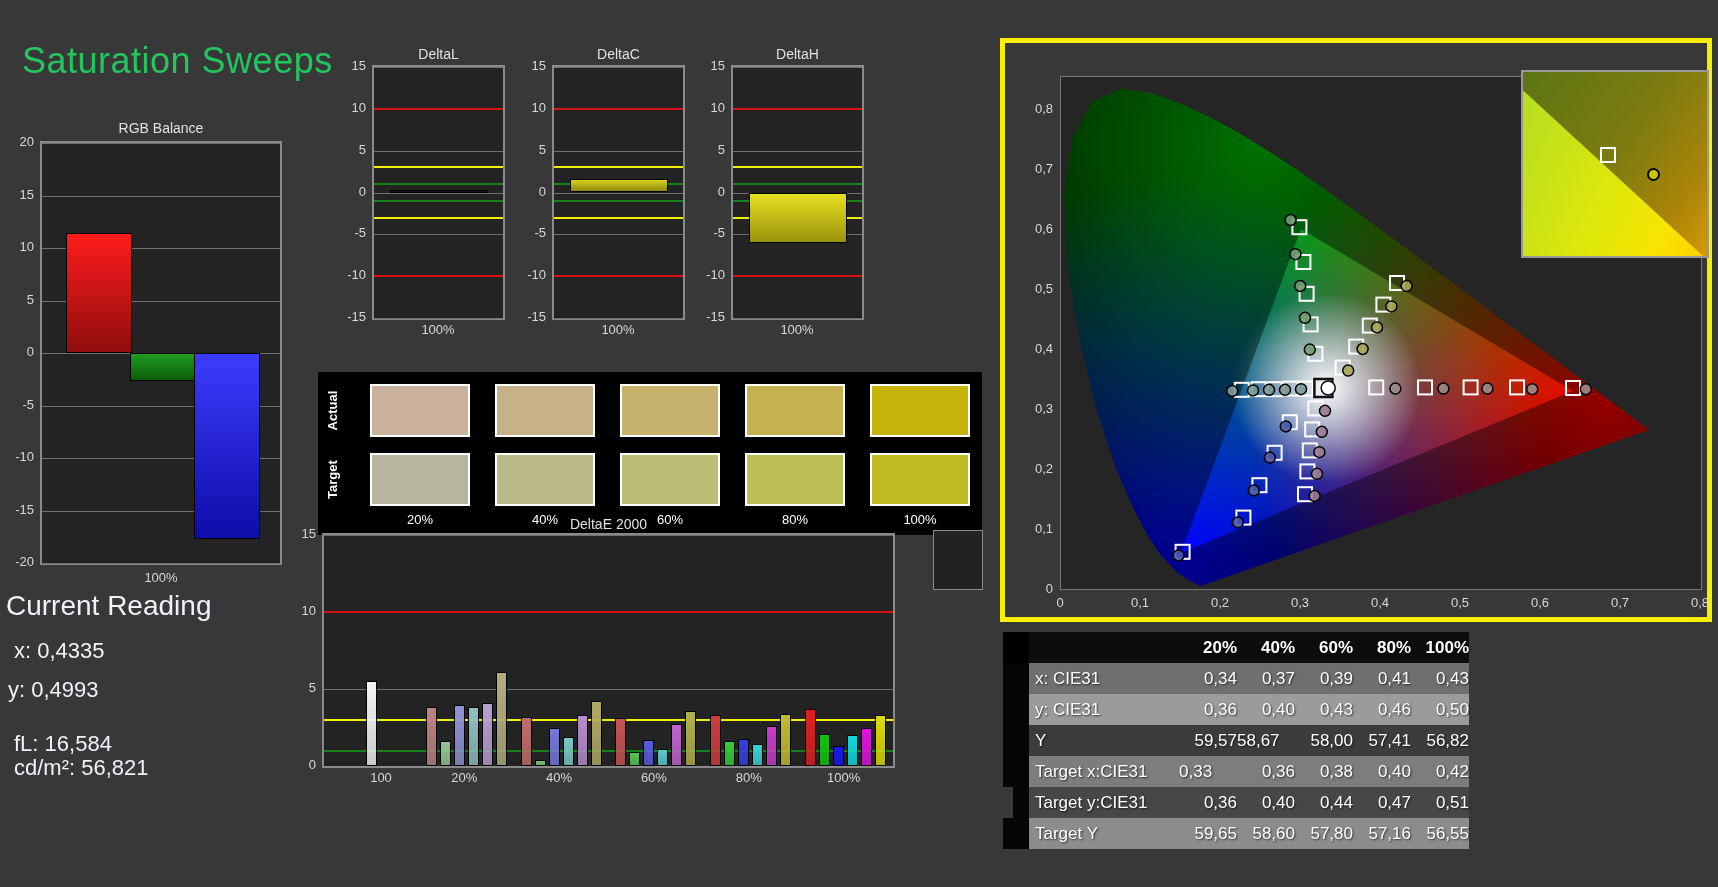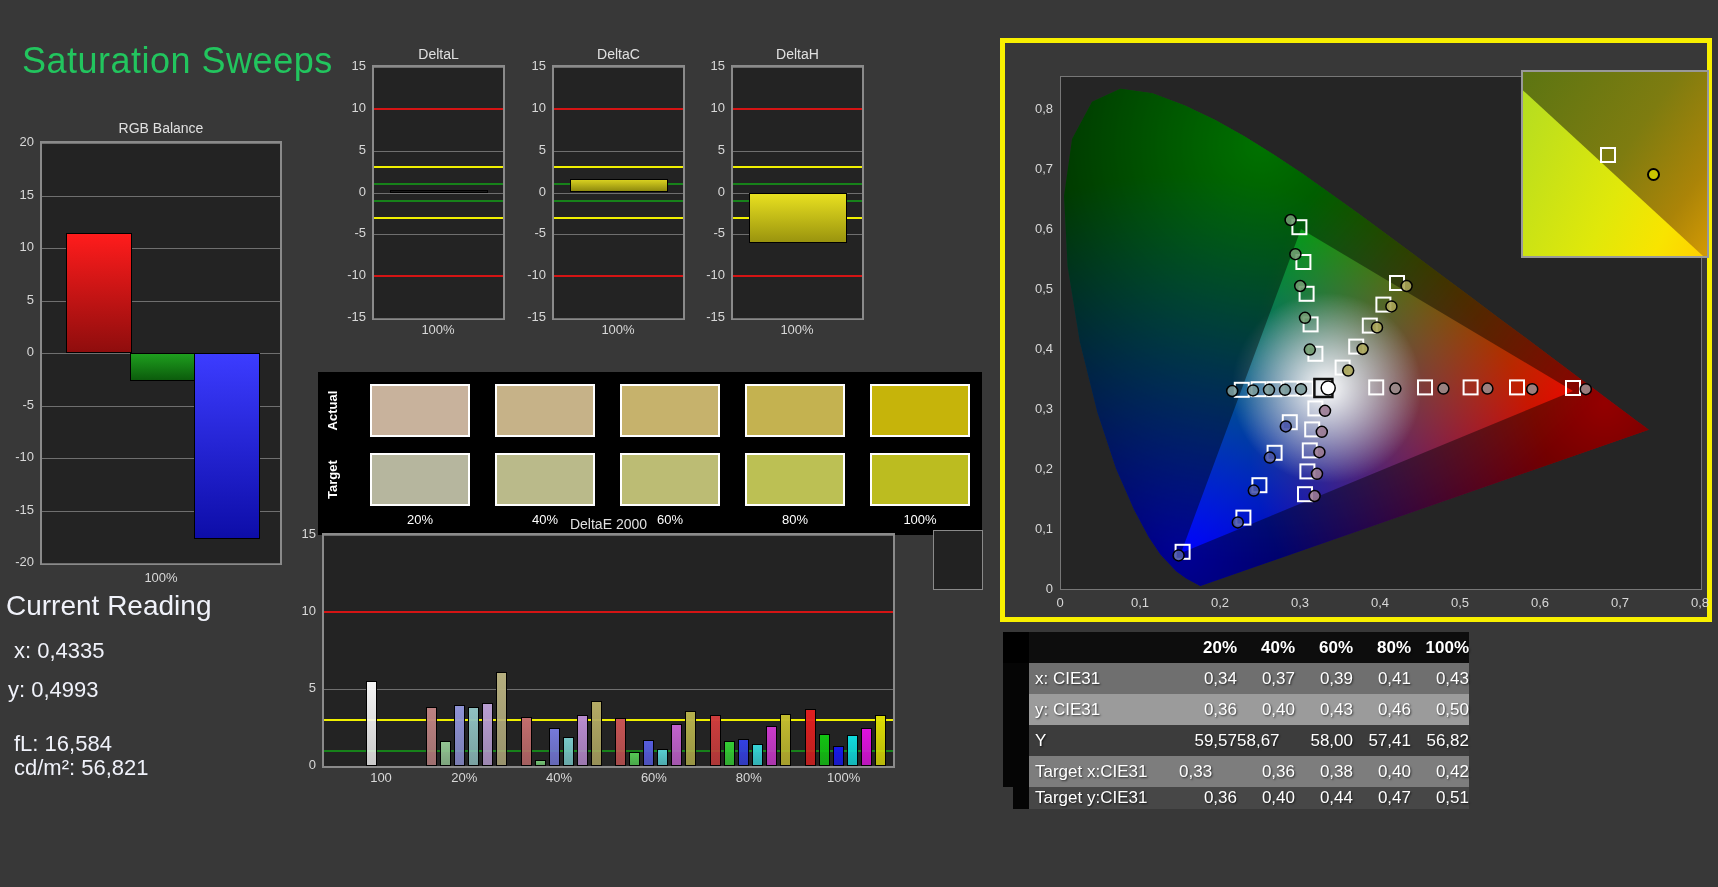--- a/index.html
+++ b/index.html
@@ -344,29 +344,40 @@
       <div style="width: 26px; height: 100%; background: rgb(5, 5, 5);"></div>
       <div style="display: flex; align-items: center; height: 100%; flex: 1 1 0%; background: rgb(125, 125, 125);">
         <div class="tbl-cell" style="width: 150px; padding-left: 6px; box-sizing: border-box;">Target x:CIE31</div>
         <div class="tbl-cell" style="width: 58px; text-align: left;">0,33</div>
         <div class="tbl-cell" style="width: 58px; text-align: right;">0,36</div>
         <div class="tbl-cell" style="width: 58px; text-align: right;">0,38</div>
         <div class="tbl-cell" style="width: 58px; text-align: right;">0,40</div>
         <div class="tbl-cell" style="width: 58px; text-align: right;">0,42</div>
       </div>
     </div>
-    <div class="tbl-row" style="height: 22px; padding-left: 10px;">
+    <div class="tbl-row" style="height: 31px; padding-left: 10px;">
       <div style="width: 26px; height: 100%; background: rgb(5, 5, 5);"></div>
       <div style="display: flex; align-items: center; height: 100%; flex: 1 1 0%; background: rgb(71, 71, 71);">
         <div class="tbl-cell" style="width: 150px; padding-left: 6px; box-sizing: border-box;">Target y:CIE31</div>
         <div class="tbl-cell" style="width: 58px; text-align: right;">0,36</div>
         <div class="tbl-cell" style="width: 58px; text-align: right;">0,40</div>
         <div class="tbl-cell" style="width: 58px; text-align: right;">0,44</div>
         <div class="tbl-cell" style="width: 58px; text-align: right;">0,47</div>
         <div class="tbl-cell" style="width: 58px; text-align: right;">0,51</div>
+      </div>
+    </div>
+    <div class="tbl-row" style="height: 31px;">
+      <div style="width: 26px; height: 100%; background: rgb(5, 5, 5);"></div>
+      <div style="display: flex; align-items: center; height: 100%; flex: 1 1 0%; background: rgb(140, 140, 140);">
+        <div class="tbl-cell" style="width: 150px; padding-left: 6px; box-sizing: border-box;">Target Y</div>
+        <div class="tbl-cell" style="width: 58px; text-align: right;">59,65</div>
+        <div class="tbl-cell" style="width: 58px; text-align: right;">58,60</div>
+        <div class="tbl-cell" style="width: 58px; text-align: right;">57,80</div>
+        <div class="tbl-cell" style="width: 58px; text-align: right;">57,16</div>
+        <div class="tbl-cell" style="width: 58px; text-align: right;">56,55</div>
       </div>
     </div>
   </div>
 
 <div class="ylab" style="left: 0px; top: 141px;">20</div>
 <div class="ylab" style="left: 0px; top: 193.5px;">15</div>
 <div class="ylab" style="left: 0px; top: 246px;">10</div>
 <div class="ylab" style="left: 0px; top: 298.5px;">5</div>
 <div class="ylab" style="left: 0px; top: 351px;">0</div>
 <div class="ylab" style="left: 0px; top: 403.5px;">-5</div>

